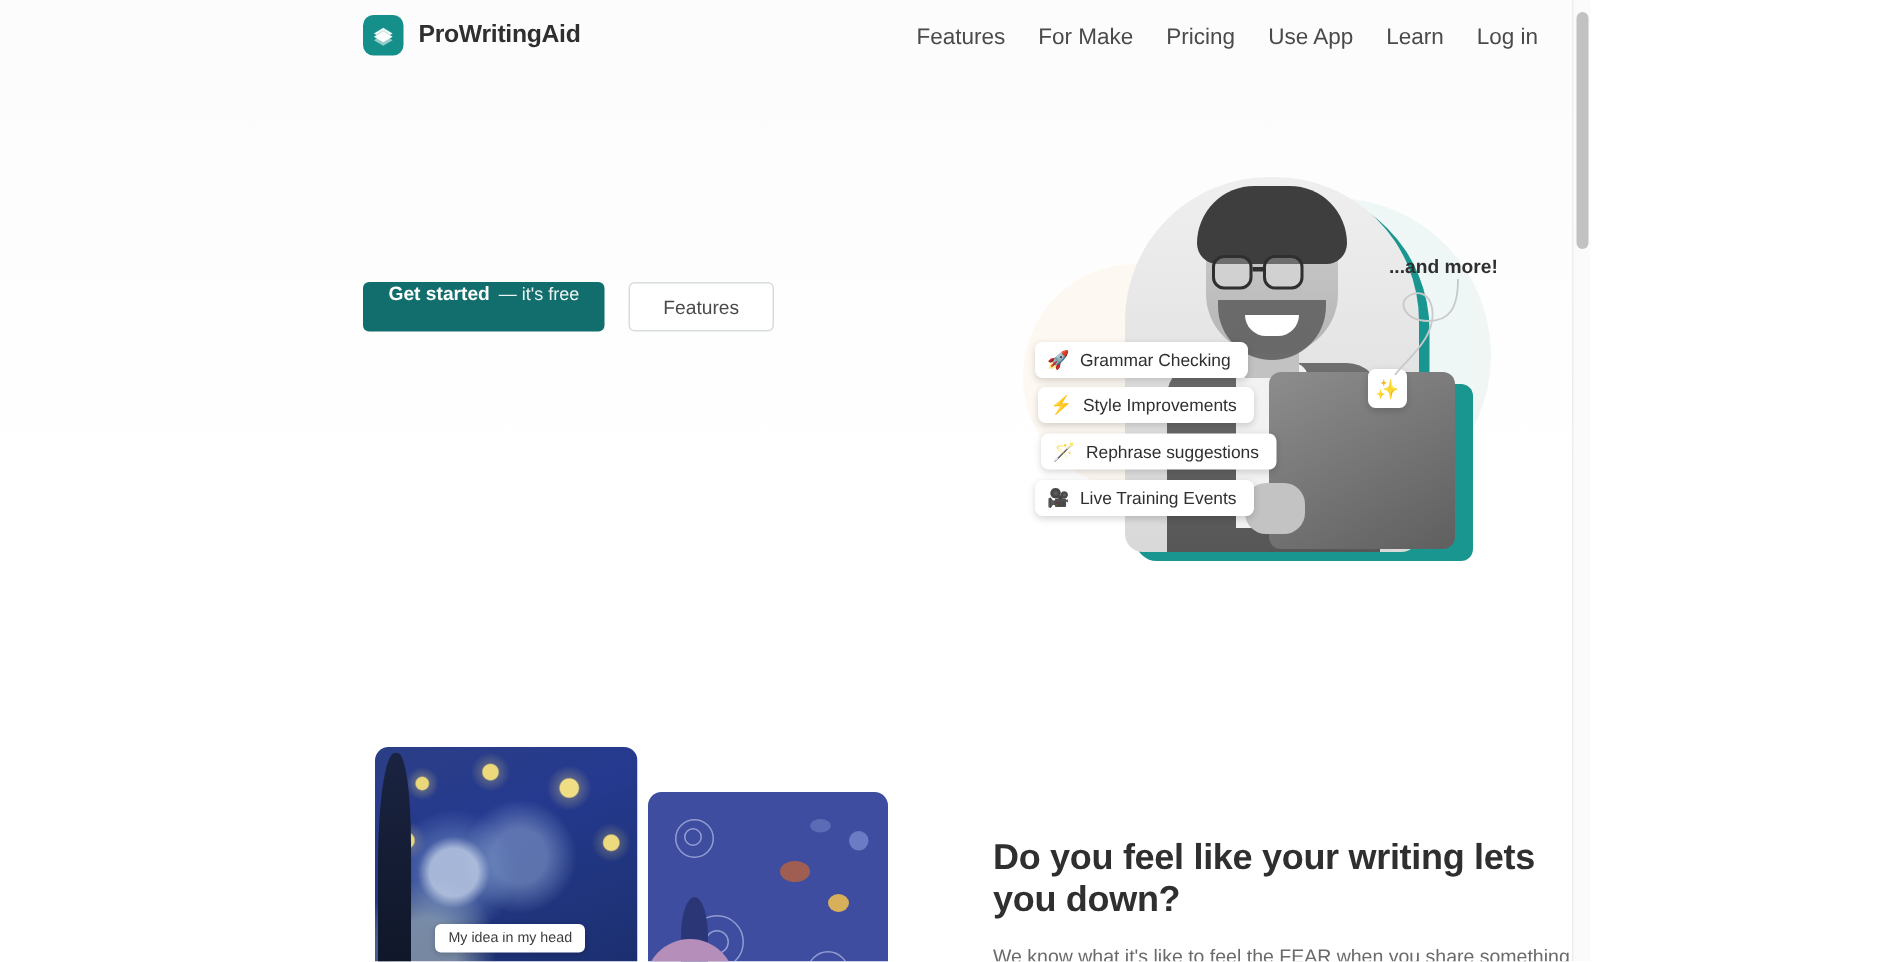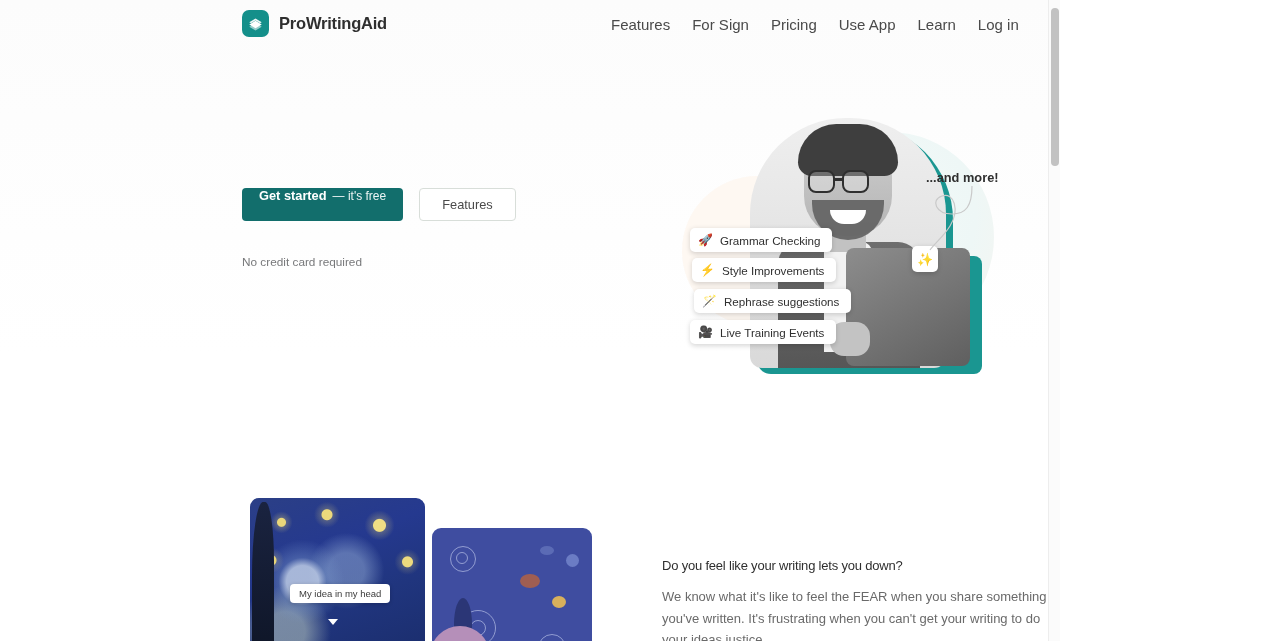--- a/index.html
+++ b/index.html
@@ -210,21 +210,21 @@
       radial-gradient(circle at 55% 48%, rgba(150,175,215,.5) 0 18px, transparent 38px),
       radial-gradient(circle at 20% 88%, rgba(205,220,200,.5) 0 20px, transparent 46px),
       linear-gradient(160deg,#2b3f86 0%, #25398f 35%, #20357e 65%, #1b2e6e 100%);
   }
   .cypress {
     position: absolute; left: 2px; top: 4px; width: 22px; height: 148px;
     background: linear-gradient(180deg,#1a2340,#0f1628);
     border-radius: 50% 40% 8px 8px;
   }
   .idea-label {
-    position: absolute; left: 48px; top: 94px;
+    position: absolute; left: 48px; top: 126px;
     background: #ffffff; border-radius: 4px;
     padding: 4px 9px; font-size: 9.5px; color: #3b3b3b;
     box-shadow: 0 1px 4px rgba(0,0,0,.2); white-space: nowrap;
   }
   .idea-tail {
     position: absolute; left: 86px; top: 129px;
     width: 0; height: 0; border-left: 5px solid transparent;
     border-right: 5px solid transparent; border-top: 6px solid #ffffff;
   }
   .circle-frag {
@@ -237,21 +237,21 @@
   }
   .simple .sw { position: absolute; border: 1.6px solid rgba(190,200,235,.65); border-radius: 50%; }
   .simple .dot { position: absolute; border-radius: 50%; }
   .simple .cyp {
     position: absolute; left: 22px; bottom: 0; width: 18px; height: 52px;
     background: #2b3676; border-radius: 50% 50% 6px 6px;
   }
 
   .sec2 { position: absolute; left: 662px; top: 558px; width: 392px; }
   .sec2 h2 {
-    font-size: 13px; font-weight: normal; color: #2f2f2f; letter-spacing: -0.2px;
+    font-size: 24px; font-weight: bold; color: #2f2f2f; letter-spacing: -0.2px;
   }
   .sec2 p {
     margin-top: 13px; font-size: 13px; line-height: 21.5px; color: #6a6a6a;
   }
 
   
   .scrollbar {
     position: absolute; right: 0; top: 0; width: 12px; height: 641px;
     background: #fbfbfb; border-left: 1px solid #ededed;
   }
@@ -272,21 +272,21 @@
           <path d="M3.2 13.4 12 8.1l8.8 5.3-8.8 5.3z" fill="#ffffff"></path>
           <path d="M3.2 10.3 12 5l8.8 5.3-2.4 1.45L12 7.9l-6.4 3.85z" fill="#ffffff" opacity="0.92"></path>
           <path d="M3.2 16.6 12 11.3l8.8 5.3-8.8 5.3z" fill="#ffffff" opacity="0.55"></path>
         </svg>
       </span>
       <span class="brand-name">ProWritingAid</span>
     </a>
 
     <nav class="nav">
       <a href="#">Features</a>
-      <a href="#">For Sign</a>
+      <a href="#">For Make</a>
       <a href="#">Pricing</a>
       <a href="#">Use App</a>
       <a href="#">Learn</a>
       <a href="#">Log in</a>
       <a href="#" class="signup">Sign up</a>
     </nav>
   </div>
 
   <div class="hero-copy">
     <h1 class="hero-title">
@@ -294,21 +294,20 @@
     </h1>
 
     <div class="hero-cta">
       <button class="btn-primary">
         <span class="lbl">Get started</span>
         <span class="sub">— it's free</span>
       </button>
       <button class="btn-secondary">Features</button>
     </div>
 
-    <div class="hero-note">No credit card required</div>
   </div>
 
   <div class="hero-art">
     <div class="art-blob"></div>
     <div class="art-blob2"></div>
 
     <div class="person-shadow"></div>
     <div class="laptop-shadow"></div>
 
     <div class="person">

